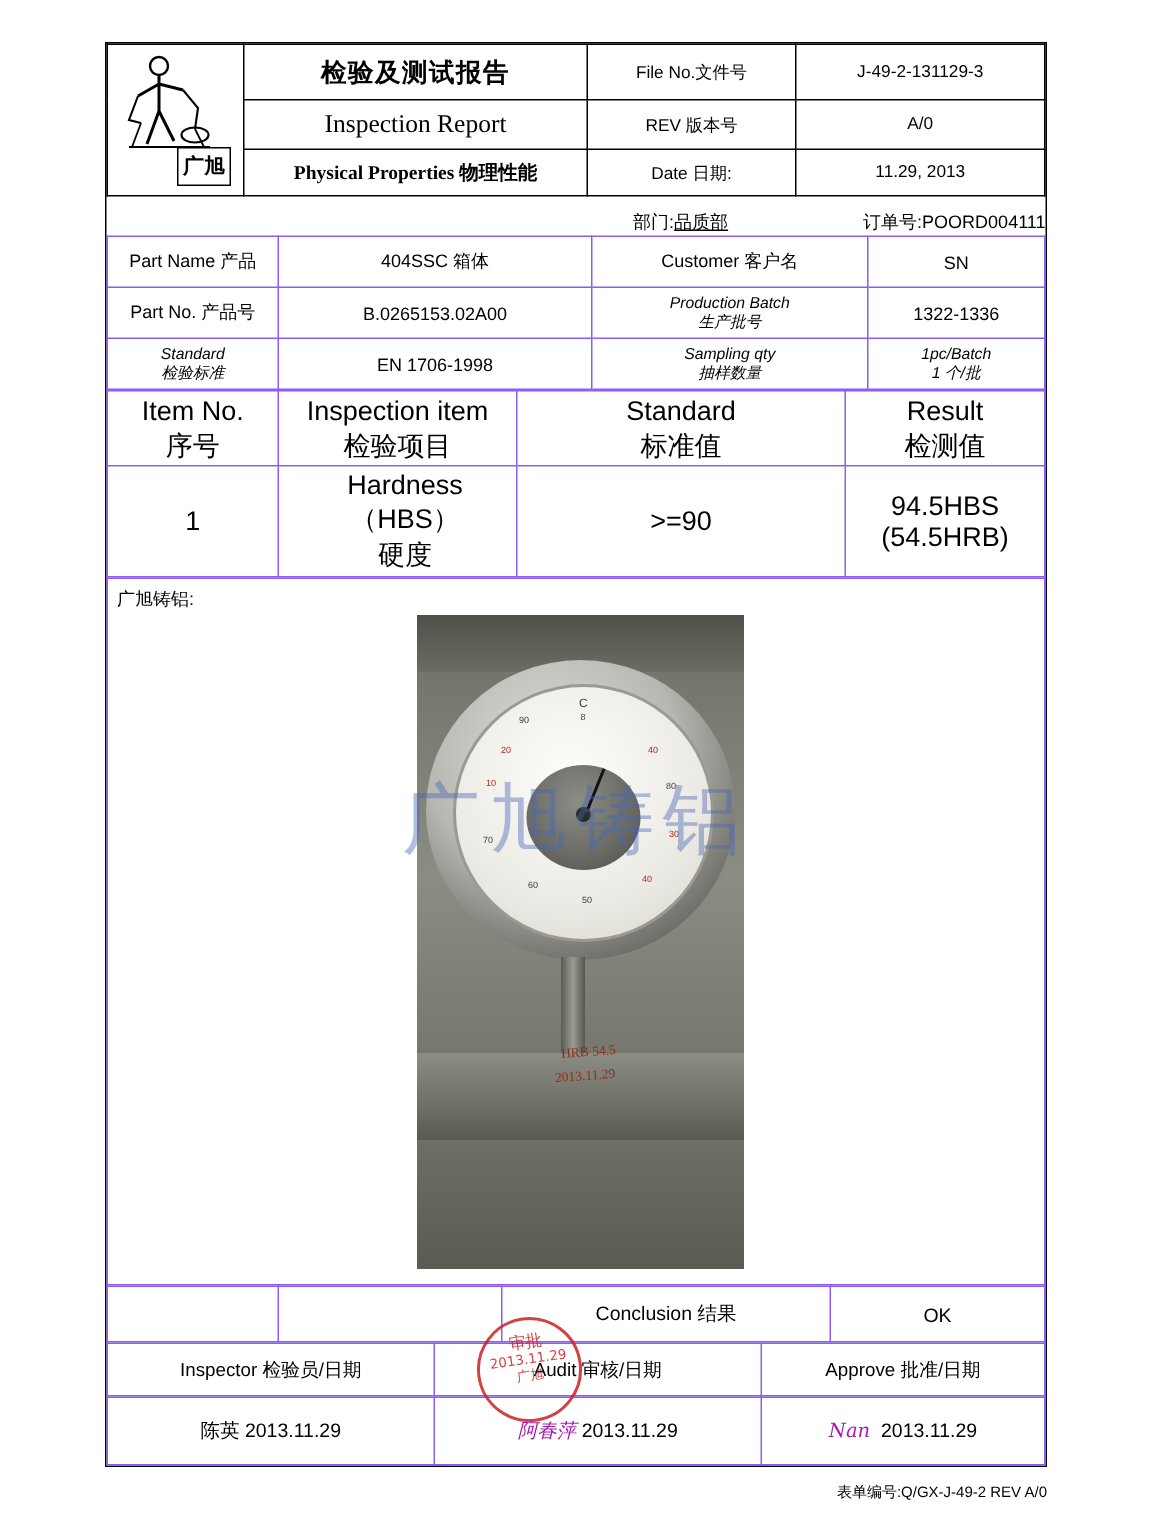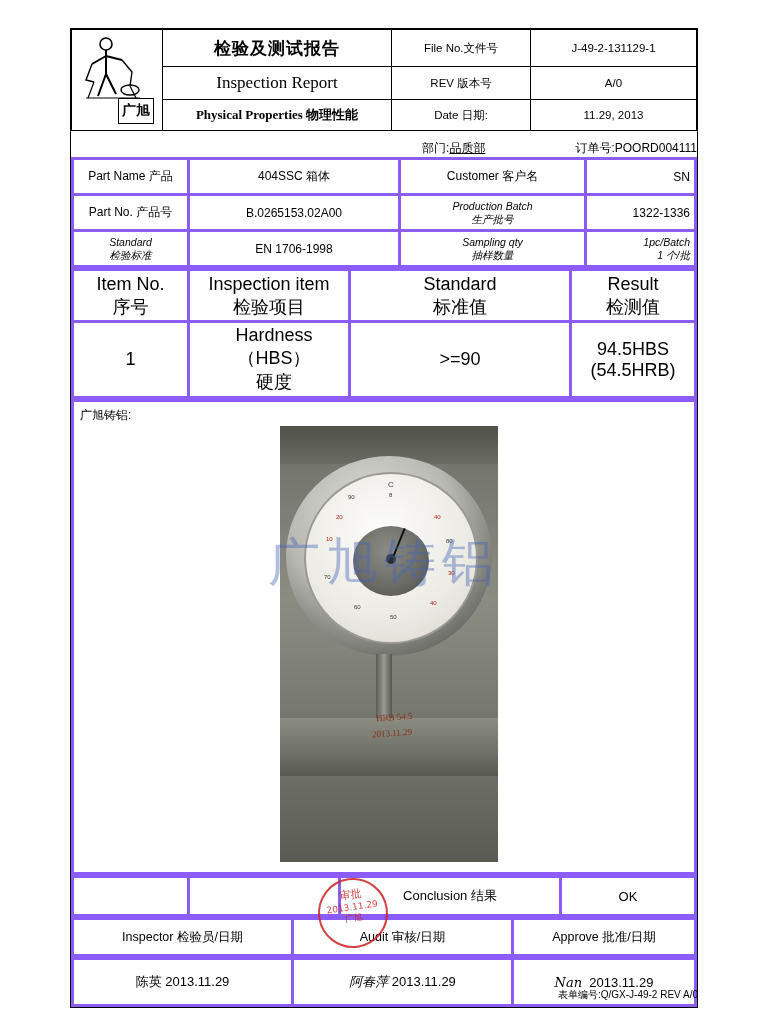--- a/index.html
+++ b/index.html
@@ -12,21 +12,21 @@
     overflow:hidden;
   }
   .page{
     position:absolute;
     left:70px;top:28px;
     width:628px;
     border:1.5px solid #000;
     box-sizing:border-box;
   }
   table{border-collapse:collapse;width:100%;}
-  td{border:3px solid #8b5cf6;padding:2px 4px;text-align:center;vertical-align:middle;font-size:11px;}
+  td{border:1px solid #8b5cf6;padding:2px 4px;text-align:center;vertical-align:middle;font-size:11px;}
 
   
   .hdr{width:100%;border-collapse:collapse;}
   .hdr td{border:1px solid #000;}
   .logo-cell{width:90px;height:100px;padding:0;}
   .logo-box{
     width:88px;height:100px;position:relative;
   }
   .logo-svg{position:absolute;left:8px;top:4px;}
   .logo-tag{
@@ -50,21 +50,21 @@
   }
   .dept{margin-right:90px;white-space:nowrap;}
   .dept u{text-decoration:underline;}
   .order{white-space:nowrap;}
 
   
   .info td{height:29px;font-size:12px;}
   .c1{width:105px;}
   .c2{width:200px;}
   .c3{width:175px;}
-  .c4{width:auto;text-align:right;}
+  .c4{width:auto;}
   .small{font-size:10.5px;line-height:1.15;font-style:italic;}
 
   
   .items td{font-size:18px;}
   .items .hrow td{height:44px;line-height:1.25;}
   .items .drow td{height:40px;}
   .it1{width:105px;}
   .it2{width:140px;}
   .it3{width:210px;}
   .it4{width:auto;}
@@ -136,21 +136,21 @@
   }
 
   
   .concl td{height:32px;font-size:13px;}
   .cn1{width:105px;}
   .cn2{width:140px;}
   .cn3{width:210px;border-radius:14px;}
   .sign td{height:30px;font-size:12.5px;}
   .sig td{height:40px;font-size:13px;}
   .handwrite{
-    font-family:"DejaVu Serif", serif;font-style:italic;color:#000000;
+    font-family:"DejaVu Serif", serif;font-style:italic;color:#a21caf;
   }
   .stamp{
     position:absolute;left:318px;top:878px;width:70px;height:70px;
     border:2px solid #cc2222;border-radius:50%;
     color:#cc2222;font-size:11px;text-align:center;
     line-height:1.25;padding-top:8px;box-sizing:border-box;
     transform:rotate(-8deg);opacity:.85;pointer-events:none;
     font-family:"DejaVu Sans", sans-serif;
   }
   .stamp .s2{font-size:9px;}
@@ -177,21 +177,21 @@
             <path d="M6 64 L60 64" stroke="#000" stroke-width="1.2"></path>
             <path d="M14 48 L8 64 M50 52 L56 64" stroke="#000" stroke-width="1.2"></path>
           </svg>
           <div class="logo-tag">广旭</div>
         </div>
       </td>
       <td class="title-cell" rowspan="1">
         <div class="t1">检验及测试报告</div>
       </td>
       <td class="lbl-cell">File No.文件号</td>
-      <td class="val-cell">J-49-2-131129-1</td>
+      <td class="val-cell">J-49-2-131129-3</td>
     </tr>
     <tr>
       <td class="title-cell">
         <div class="t2">Inspection Report</div>
       </td>
       <td class="lbl-cell">REV 版本号</td>
       <td class="val-cell">A/0</td>
     </tr>
     <tr>
       <td class="title-cell">

